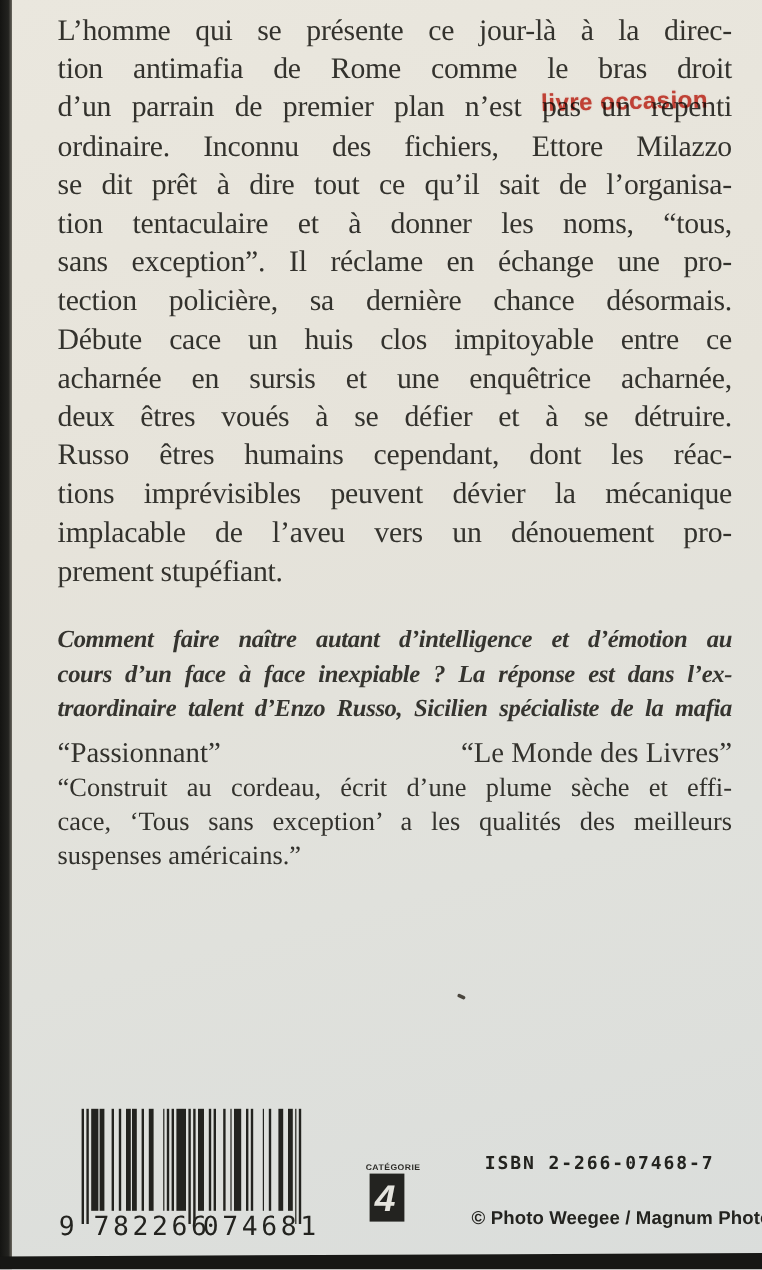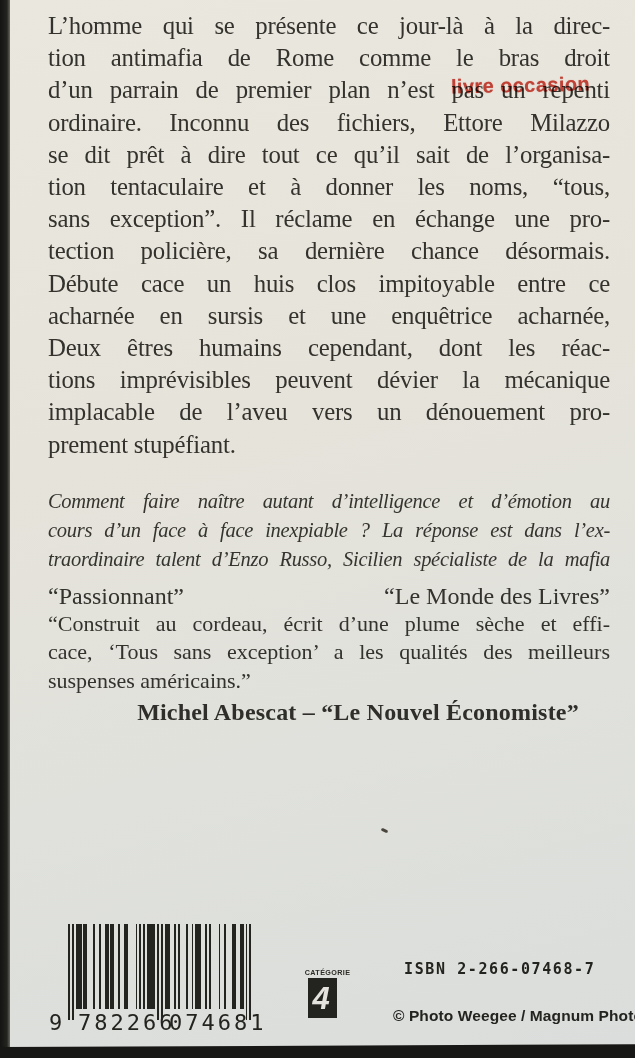--- a/index.html
+++ b/index.html
@@ -21,21 +21,21 @@
   }
 
   .content { position:absolute; left:48px; top:10px; width:562px; }
 
   .synopsis { font-size:24.8px; line-height:32.2px; letter-spacing:-0.2px; color:#33322d; }
   .jline { text-align:justify; text-align-last:justify; white-space:nowrap; }
   .jline.end { text-align-last:left; }
 
   .review-italic {
     margin-top:26px; font-style:italic; font-size:20.5px; line-height:29px;
-    letter-spacing:-0.3px; color:#35342f;
+    letter-spacing:-0.3px; color:#35342f;font-weight:bold;
   }
   .press-line {
     margin-top:9px; display:flex; justify-content:space-between; align-items:baseline;
     font-size:24px; color:#33322d;
   }
   .press-quote { font-size:22px; line-height:28.6px; color:#33322d; }
   .attribution {
     margin-top:3px; font-size:24px; font-weight:700; text-align:center;
     padding-left:58px; color:#2f2e2a; letter-spacing:0.2px;
   }
@@ -100,21 +100,22 @@
       <div class="jline">L’homme qui se présente ce jour-là à la direc-</div>
       <div class="jline">tion antimafia de Rome comme le bras droit</div>
       <div class="jline">d’un parrain de premier plan n’est pas un repenti</div>
       <div class="jline">ordinaire. Inconnu des fichiers, Ettore Milazzo</div>
       <div class="jline">se dit prêt à dire tout ce qu’il sait de l’organisa-</div>
       <div class="jline">tion tentaculaire et à donner les noms, “tous,</div>
       <div class="jline">sans exception”. Il réclame en échange une pro-</div>
       <div class="jline">tection policière, sa dernière chance désormais.</div>
       <div class="jline">Débute cace un huis clos impitoyable entre ce</div>
       <div class="jline">acharnée en sursis et une enquêtrice acharnée,</div>
-      <div class="jline">Deux êtres humains cependant, dont les réac-</div>
+      <div class="jline">deux êtres voués à se défier et à se détruire.</div>
+      <div class="jline">Russo êtres humains cependant, dont les réac-</div>
       <div class="jline">tions imprévisibles peuvent dévier la mécanique</div>
       <div class="jline">implacable de l’aveu vers un dénouement pro-</div>
       <div class="jline end">prement stupéfiant.</div>
     </div>
 
     <div class="review-italic">
       <div class="jline">Comment faire naître autant d’intelligence et d’émotion au</div>
       <div class="jline">cours d’un face à face inexpiable ? La réponse est dans l’ex-</div>
       <div class="jline">traordinaire talent d’Enzo Russo, Sicilien spécialiste de la mafia</div>
     </div>
@@ -123,21 +124,20 @@
       <span>“Passionnant”</span>
       <span>“Le Monde des Livres”</span>
     </div>
 
     <div class="press-quote">
       <div class="jline">“Construit au cordeau, écrit d’une plume sèche et effi-</div>
       <div class="jline">cace, ‘Tous sans exception’ a les qualités des meilleurs</div>
       <div class="jline end">suspenses américains.”</div>
     </div>
 
-    <div class="attribution">Michel Abescat – “Le Nouvel Économiste”</div>
   </div>
 
   <div class="stamp">livre occasion</div>
 
   <div class="speck"></div>
 
   <div class="barcode">
     <div style="position:absolute;left:0;top:0;width:184px;height:100px;">
         <div class="bar" style="left: 0px; width: 1.93px; height: 96px;"></div>
         <div class="bar" style="left: 3.86px; width: 1.93px; height: 96px;"></div>

